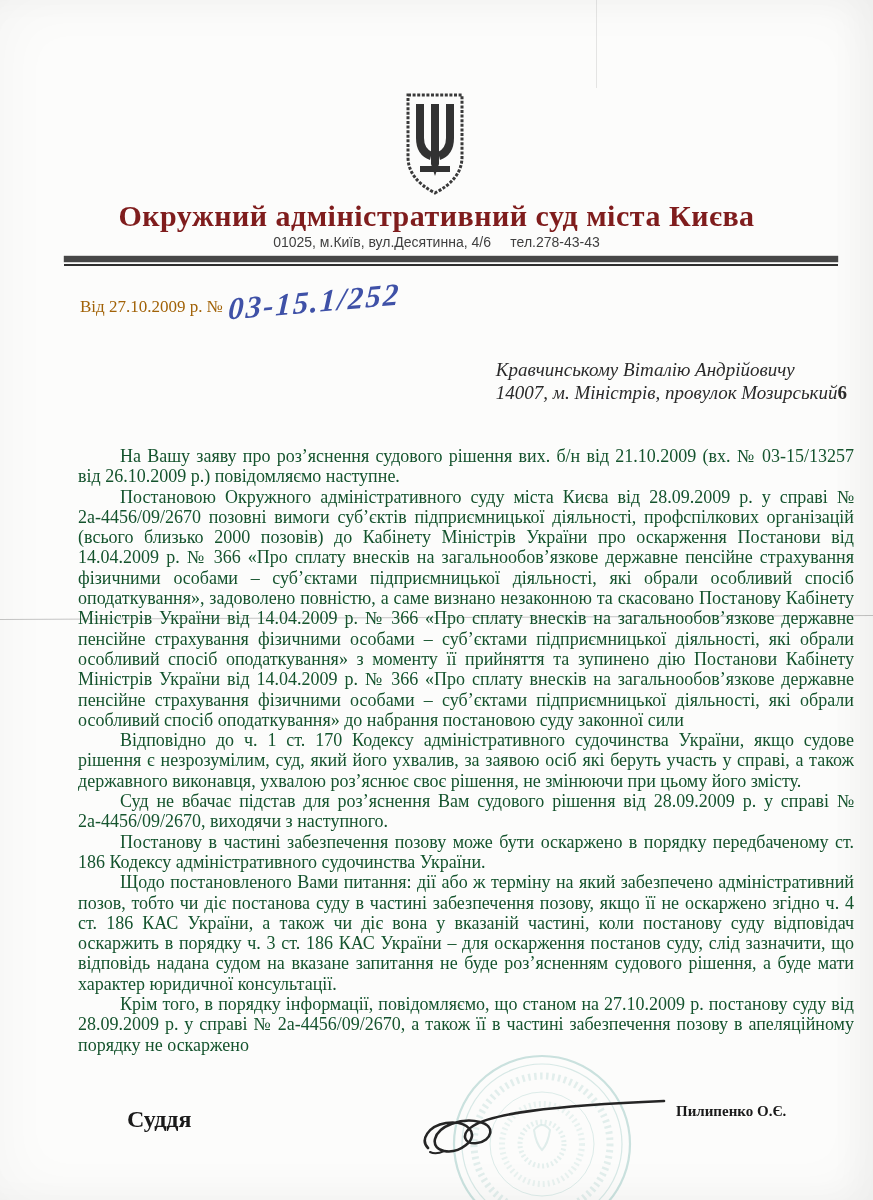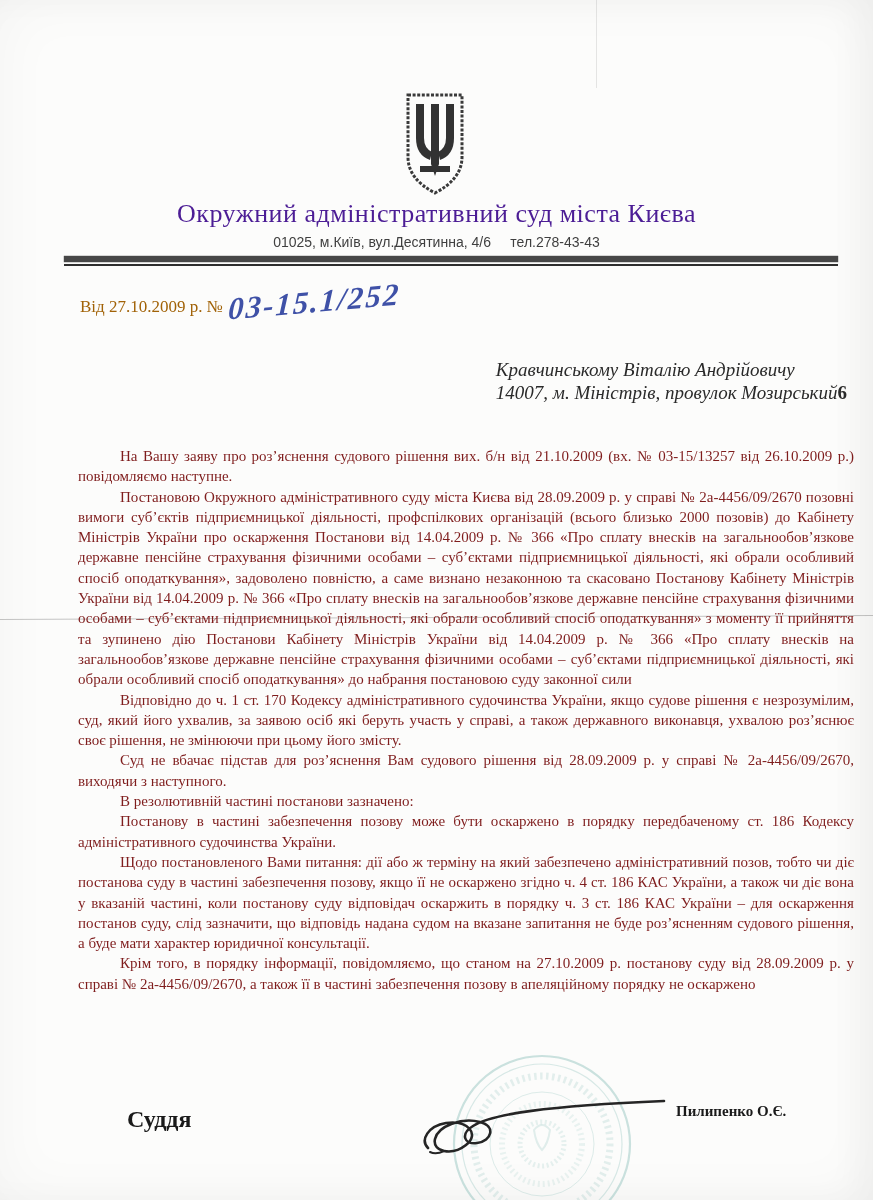--- a/index.html
+++ b/index.html
@@ -10,21 +10,21 @@
     background:#fcfcfb;
     overflow:hidden;
     font-family:"Liberation Serif", serif;
     color:#1d1d1d;
     box-shadow:inset 0 0 60px rgba(0,0,0,0.035), inset -18px 0 30px rgba(0,0,0,0.03);
   }
   
   .emblem{position:absolute;left:404px;top:92px;width:62px;height:104px;}
   .court-name{
     position:absolute;left:0;top:199px;width:100%;
-    text-align:center;font-size:26px;font-weight:normal;color:#4c1d95;
+    text-align:center;font-size:30px;font-weight:bold;color:#7f1d1d;
     letter-spacing:0.5px;
   }
   .address-line{
     position:absolute;left:0;top:234px;width:100%;
     text-align:center;
     font-family:"Liberation Sans", sans-serif;
     font-size:14px;color:#3f3f3f;white-space:pre;
   }
   .rule{position:absolute;left:64px;top:256px;width:774px;}
   .rule .bar1{height:6px;background:#474747;box-shadow:0 0 1px #222;}
@@ -42,21 +42,21 @@
   
   .recipient{
     position:absolute;right:26px;top:358px;
     text-align:left;font-style:italic;font-size:19px;color:#2a2a2a;
     line-height:23px;
   }
   .recipient .bold-no{font-style:normal;font-weight:bold;}
   
   .doc-body{
     position:absolute;left:78px;top:446px;width:776px;
-    font-size:15px;line-height:20.3px;color:#7f1d1d;
+    font-size:18px;line-height:20.3px;color:#14532d;
     text-align:justify;
   }
   .doc-body p{margin:0;text-indent:42px;}
   
   .crease{
     position:absolute;left:0;top:617px;width:100%;height:1px;
     background:rgba(70,70,70,0.30);
     transform:rotate(-0.25deg);
   }
   .crease2{
@@ -105,21 +105,20 @@
     <div>
       <span>14007, м. Міністрів, провулок Мозирський</span><span class="bold-no">6</span>
     </div>
   </div>
 
   <div class="doc-body">
       <p>На Вашу заяву про роз’яснення судового рішення вих. б/н від 21.10.2009 (вх. № 03-15/13257 від 26.10.2009 р.)  повідомляємо наступне.</p>
       <p>Постановою Окружного адміністративного суду міста Києва від 28.09.2009 р. у справі № 2а-4456/09/2670 позовні вимоги суб’єктів підприємницької діяльності, профспілкових організацій (всього близько 2000 позовів) до Кабінету Міністрів України про оскарження Постанови від 14.04.2009 р. № 366 «Про сплату внесків на загальнообов’язкове державне пенсійне страхування фізичними особами – суб’єктами підприємницької діяльності, які обрали особливий спосіб оподаткування», задоволено повністю, а саме визнано незаконною та скасовано Постанову Кабінету Міністрів України від 14.04.2009 р. № 366 «Про сплату внесків на загальнообов’язкове державне пенсійне страхування фізичними особами – суб’єктами підприємницької діяльності, які обрали особливий спосіб оподаткування» з моменту її прийняття та зупинено дію Постанови Кабінету Міністрів України від 14.04.2009 р. № 366 «Про сплату внесків на загальнообов’язкове державне пенсійне страхування фізичними особами – суб’єктами підприємницької діяльності, які обрали особливий спосіб оподаткування» до набрання постановою суду законної сили</p>
       <p>Відповідно до  ч. 1 ст. 170 Кодексу адміністративного судочинства України, якщо судове рішення є незрозумілим, суд, який його ухвалив, за заявою осіб які беруть участь у справі, а також державного виконавця, ухвалою роз’яснює своє рішення, не змінюючи при цьому його змісту.</p>
       <p>Суд не вбачає підстав для роз’яснення Вам судового рішення від 28.09.2009 р. у справі № 2а-4456/09/2670, виходячи з наступного.</p>
-      <p>В резолютивній частині постанови зазначено:</p>
       <p>Постанову в частині забезпечення позову може бути оскаржено в порядку передбаченому ст. 186 Кодексу адміністративного судочинства України.</p>
       <p>Щодо постановленого Вами питання: дії або ж терміну на який забезпечено адміністративний позов, тобто чи діє постанова суду в частині забезпечення позову, якщо її не оскаржено згідно ч. 4 ст. 186 КАС України, а також чи діє вона у вказаній частині, коли постанову суду відповідач оскаржить в порядку ч. 3 ст. 186 КАС України – для оскарження постанов суду, слід зазначити, що відповідь надана судом на вказане запитання не буде роз’ясненням судового рішення, а буде мати характер юридичної консультації.</p>
       <p>Крім того, в порядку інформації, повідомляємо, що станом на 27.10.2009 р. постанову суду від 28.09.2009 р. у справі № 2а-4456/09/2670, а також її в частині забезпечення позову в апеляційному порядку не оскаржено</p>
     </div>
 
   <div class="judge-title">Суддя</div>
   <div class="judge-name">Пилипенко О.Є.</div>
 
   <svg class="stamp" viewBox="0 0 188 188">
     <g stroke="#55a39b" fill="none">

